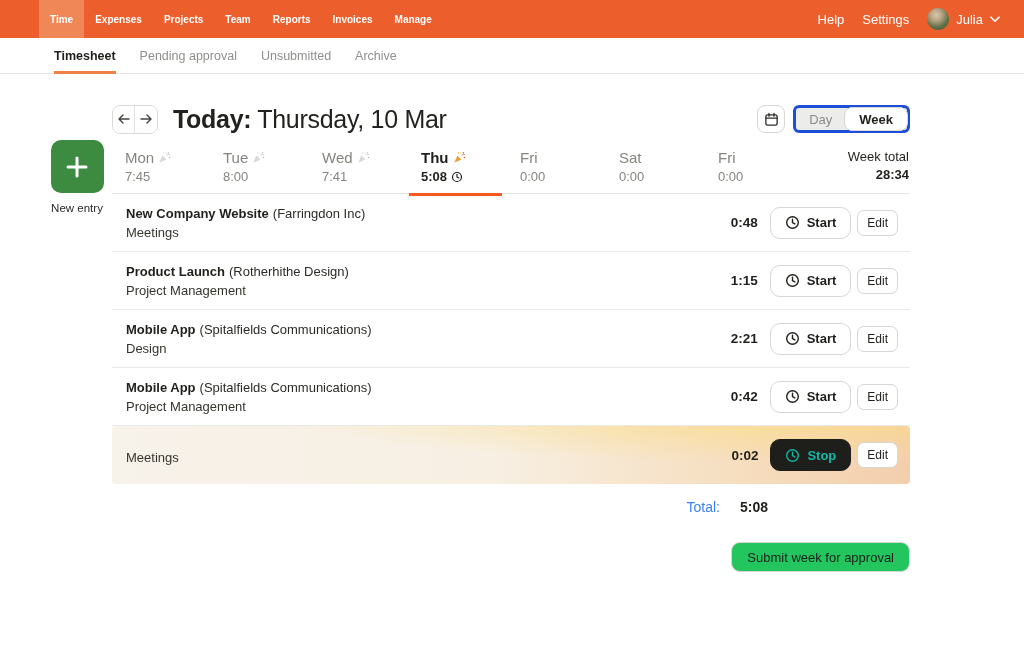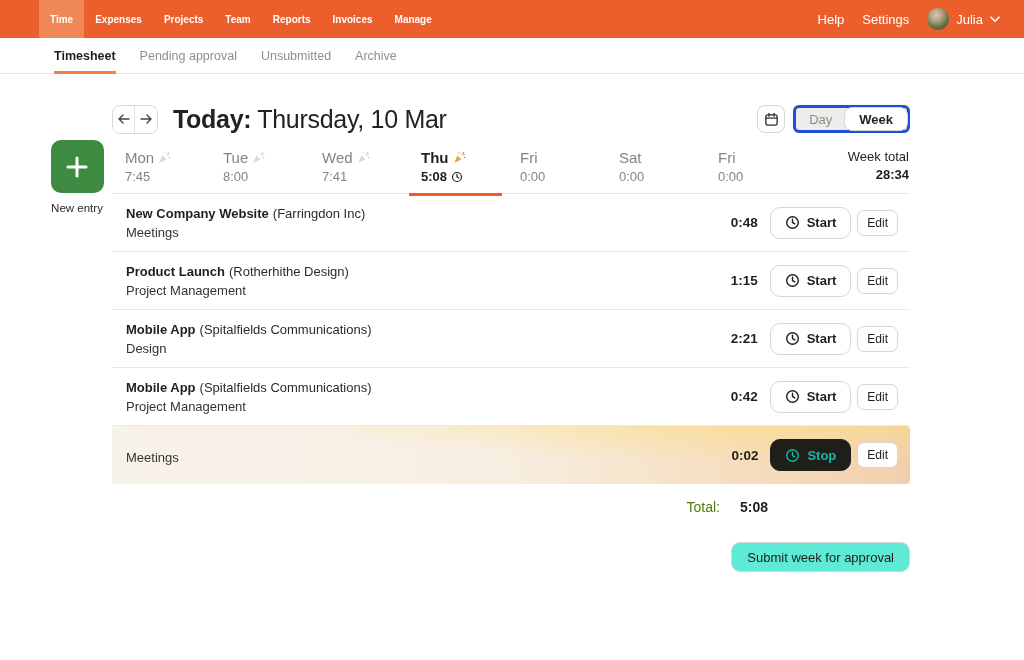--- a/index.html
+++ b/index.html
@@ -84,24 +84,24 @@
   .timer-btn { display:flex; align-items:center; gap:7px; height:32px; padding:0 14px;
     background:#fff; border:1px solid #d6d6d2; border-radius:10px; font-size:13px; font-weight:700;
     color:#1f1f1b; cursor:pointer; margin-right:6px; font-family:inherit; }
   .timer-btn.stop { background:#1e1e1b; border-color:#1e1e1b; color:#14b8a6;justify-content:center; }
   .edit-btn { height:26px; padding:0 9px; background:#fff; border:1px solid #d6d6d2; border-radius:7px;
     font-size:12px; color:#1f1f1b; cursor:pointer; font-family:inherit; }
 
   
   .total-row { display:flex; justify-content:flex-end; align-items:center; gap:20px;
     padding:15px 142px 0 0; }
-  .total-label { font-size:14px; color:#4d7c0f; }
+  .total-label { font-size:14px; color:#3b82f6; }
   .total-value { font-size:14px; font-weight:700; color:#1f1f1b; }
   .submit-row { display:flex; justify-content:flex-end; margin-top:27px; }
-  .submit-btn { height:30px; padding:0 15px; background:#5eead4; border:1px solid #d6d6d2; border-radius:9px;
+  .submit-btn { height:30px; padding:0 15px; background:#22c55e; border:1px solid #d6d6d2; border-radius:9px;
     font-size:13px; color:#1f1f1b; cursor:pointer; font-family:inherit; }
 
   svg { display:block; }
 </style>
 </head>
 <body>
 
 <header class="navbar">
   <nav class="nav-items" id="nav-items">
       <a class="nav-item active">Time</a>

